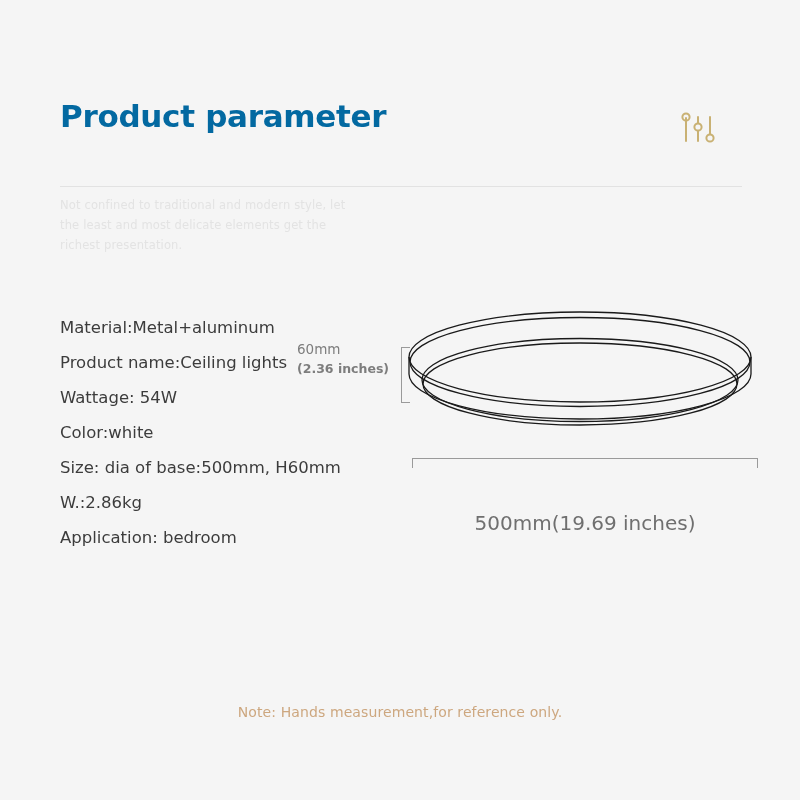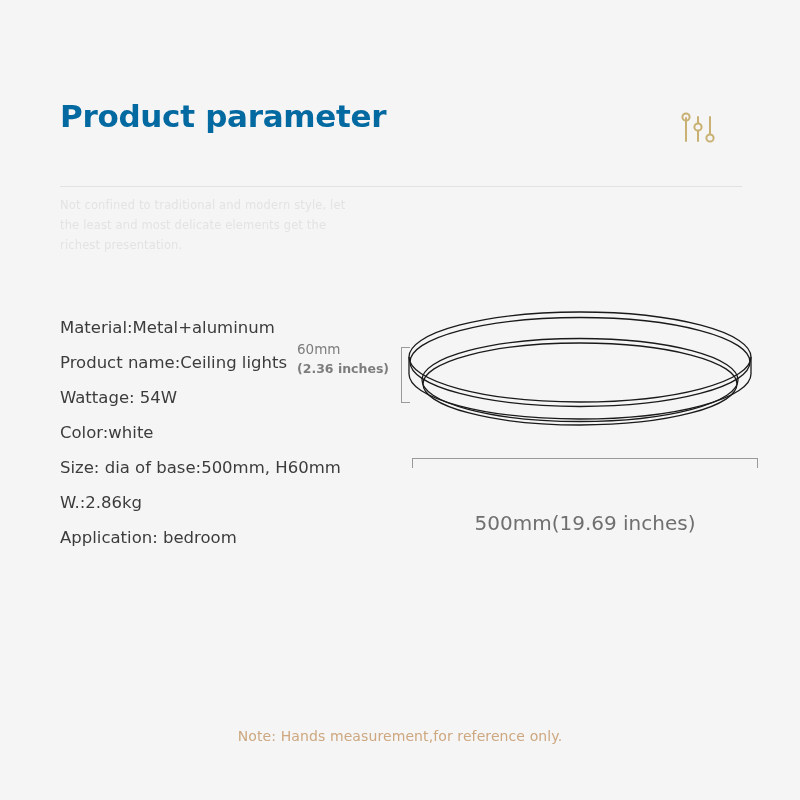--- a/index.html
+++ b/index.html
@@ -151,21 +151,20 @@
   
   .footer-note {
     position: absolute;
     left: 0;
     top: 704px;
     width: 800px;
     text-align: center;
     font-size: 14px;
     color: #cda77f;
     letter-spacing: 0.1px;
-    margin-top: 24px;
   }
 </style>
 </head>
 <body>
 
 <div class="page">
 
   <div class="header-title">Product parameter</div>
 
   <div class="header-icon">

